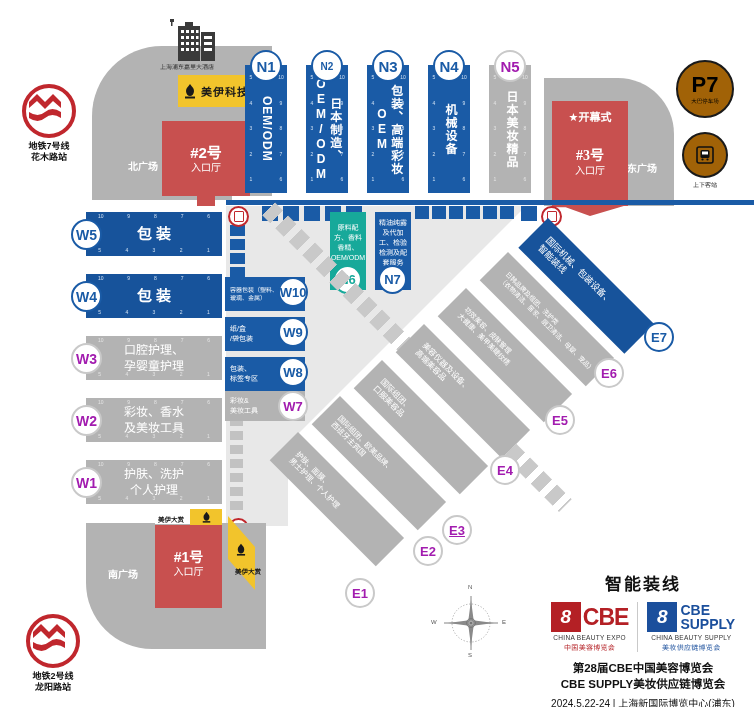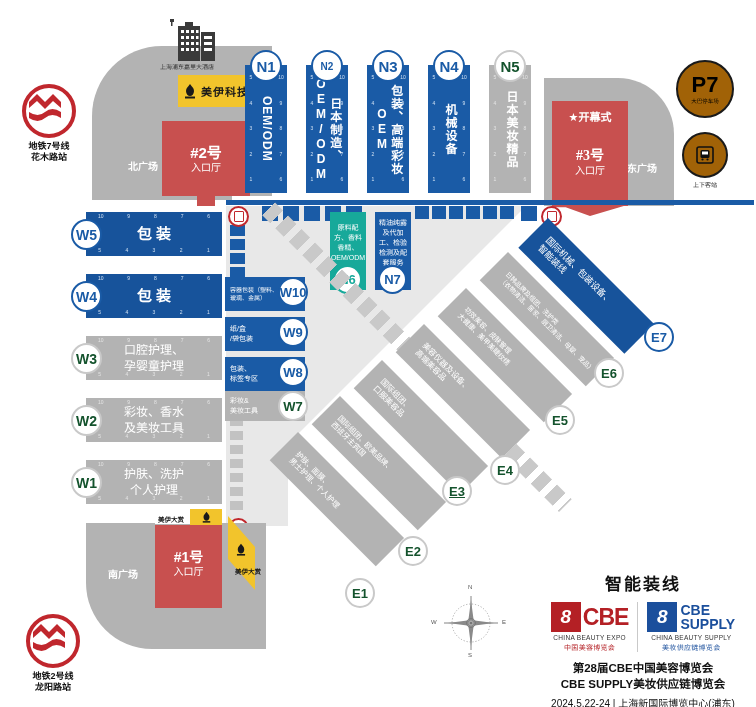--- a/index.html
+++ b/index.html
@@ -16,21 +16,21 @@
   .hall.teal{background:#17a99a;}
 
   
   .vtext{writing-mode:vertical-rl;text-orientation:upright;letter-spacing:1px;}
   .vtext-lat{writing-mode:vertical-rl;text-orientation:mixed;letter-spacing:1px;}
 
   
   .badge{position:absolute;border-radius:50%;background:#fff;display:flex;align-items:center;
          justify-content:center;font-weight:bold;color:#1a5ba6;box-sizing:border-box;}
   .badge.b-blue{border:2px solid #1a5ba6;color:#1a5ba6;}
-  .badge.b-grey{border:2px solid #c9c9c9;color:#14532d;}
+  .badge.b-grey{border:2px solid #c9c9c9;color:#a21caf;}
   .badge.b-teal{border:2px solid #17a99a;color:#17a99a;}
 
   
   .ticks{position:absolute;top:0;bottom:0;width:10px;display:flex;flex-direction:column;
          justify-content:space-around;align-items:center;font-size:5px;color:#cfe0f2;}
   .ticks.g{color:#e4e4e4;}
 
   
   .poi{position:absolute;display:flex;flex-direction:column;align-items:center;}
   .poi .ring{border-radius:50%;border:2px solid #1a1a1a;display:flex;align-items:center;
@@ -478,27 +478,27 @@
   <div class="ehall" style="left:424px;top:324px;width:150px;height:40px;background:#b3b3b3;transform:rotate(45deg);">
     <div class="et" style="white-space:pre-line;font-size:8px;">美容仪器及设备、
 高端美容品</div>
   </div>
   <div class="badge b-grey" style="left:490px;top:455px;width:30px;height:30px;font-size:13px;">E4</div>
 
   <div class="ehall" style="left:382px;top:360px;width:150px;height:40px;background:#b3b3b3;transform:rotate(45deg);">
     <div class="et" style="white-space:pre-line;font-size:8px;">国际组团、
 口服美容品</div>
   </div>
-  <div class="badge b-grey" style="left:442px;top:476px;width:30px;height:30px;font-size:13px;text-decoration:underline;">E3</div>
+  <div class="badge b-grey" style="left:442px;top:515px;width:30px;height:30px;font-size:13px;text-decoration:underline;">E3</div>
 
   <div class="ehall" style="left:340px;top:396px;width:150px;height:40px;background:#b3b3b3;transform:rotate(45deg);">
     <div class="et" style="white-space:pre-line;font-size:7.5px;">国际组团、欧美品牌、
 西班牙主宾国</div>
   </div>
-  <div class="badge b-grey" style="left:398px;top:536px;width:30px;height:30px;font-size:13px;">E2</div>
+  <div class="badge b-grey" style="left:413px;top:536px;width:30px;height:30px;font-size:13px;">E2</div>
 
   <div class="ehall" style="left:298px;top:432px;width:150px;height:40px;background:#b3b3b3;transform:rotate(45deg);">
     <div class="et" style="white-space:pre-line;font-size:7.5px;">护肤、面膜、
 男士护理、个人护理</div>
   </div>
   <div class="badge b-grey" style="left:345px;top:578px;width:30px;height:30px;font-size:13px;">E1</div>
 
   <div class="abs" style="left:86px;top:523px;width:180px;height:126px;background:#b3b3b3;border-bottom-left-radius:66px;"></div>
   <div class="plaza-lab" style="left:108px;top:566px;">南广场</div>
 

